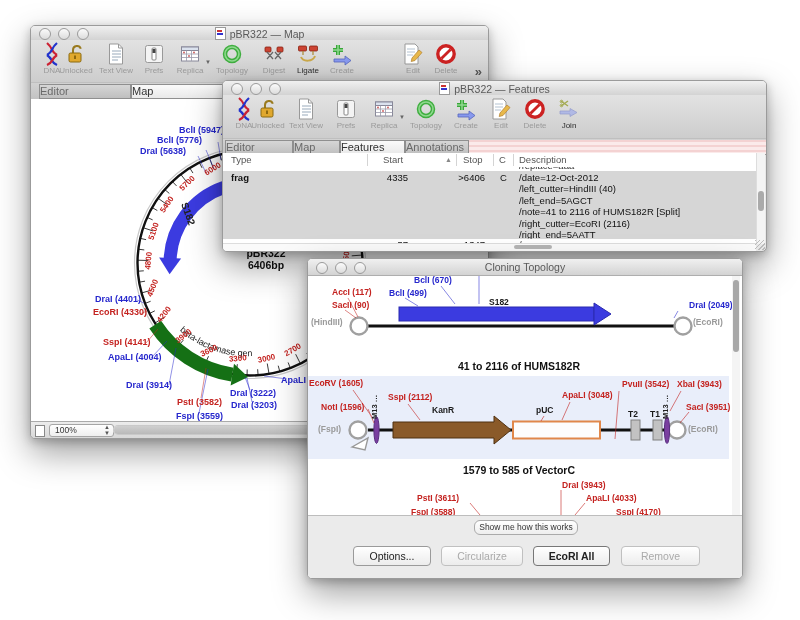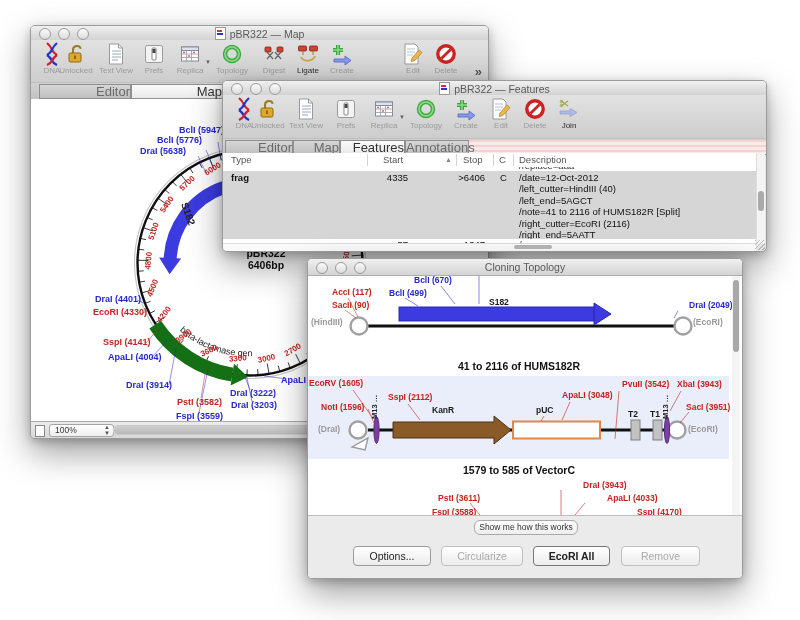--- a/index.html
+++ b/index.html
@@ -16,21 +16,21 @@
   .docicon b{position:absolute;left:1px;top:5px;width:6px;height:1.5px;background:#33c;}
   .toolbar{position:absolute;left:0;right:0;background:linear-gradient(#e2e2e2,#cdcdcd);border-bottom:1px solid #a8a8a8;}
   .tool{position:absolute;top:2px;width:38px;text-align:center;cursor:default;}
   .ticon svg{display:block;margin:0 auto;}
   .tlabel{display:block;font-size:8px;color:#9a9a9a;margin-top:0px;white-space:nowrap;}
   .tlabel.on{color:#2b2b2b;font-weight:normal;}
   .dd{position:absolute;right:-2px;bottom:10px;font-size:6px;color:#666;}
   .chevron{position:absolute;font-size:13px;color:#555;font-weight:bold;}
   .tabbar{position:absolute;left:0;right:0;height:16px;background:linear-gradient(#d2d2d2,#c2c2c2);border-bottom:1px solid #9e9e9e;border-top:1px solid #bfbfbf;}
   .seg{position:absolute;top:1px;height:13px;border:1px solid #8f8f8f;background:linear-gradient(#d6d6d6,#bfbfbf);
-    font-size:13px;color:#6a6a6a;text-align:right;line-height:13px;}
+    font-size:11px;color:#6a6a6a;text-align:left;line-height:13px;}
   .seg.active{background:linear-gradient(#fafafa,#e9e9e9);color:#333;}
   .stripes{position:absolute;top:1px;height:14px;background:repeating-linear-gradient(180deg,#f4d2d2 0 2px,#fbeaea 2px 5px);}
   
   .mapcontent{position:absolute;left:0;right:0;background:#fff;overflow:hidden;}
   .maplabel{position:absolute;font-size:9px;font-weight:bold;white-space:nowrap;}
   .lbl-blue{color:#2627cd;} .lbl-red{color:#c42320;} .lbl-grey{color:#9a9a9a;} .lbl-black{color:#1a1a1a;}
   .centerlabel{position:absolute;text-align:center;color:#111;font-size:10.5px;line-height:12px;}
   .statusbar{position:absolute;left:0;right:0;bottom:0;height:16px;background:linear-gradient(#ececec,#d8d8d8);border-top:1px solid #aaa;}
   .pagebtn{position:absolute;left:4px;top:3px;width:8px;height:10px;border:1px solid #888;background:#fff;}
   .zoomctl{position:absolute;left:18px;top:2px;width:58px;height:11px;border:1px solid #a5a5a5;border-radius:3px;background:linear-gradient(#fff,#eee);font-size:8.5px;color:#333;padding-left:5px;line-height:11px;}
@@ -512,24 +512,24 @@
         <span class="cliplabel lbl-red" style="left: 13px; top: 143px;">NotI (1596)</span>
         <span class="cliplabel lbl-red" style="left: 80px; top: 133px;">SspI (2112)</span>
         <span class="cliplabel lbl-red" style="left: 254px; top: 131px;">ApaLI (3048)</span>
         <span class="cliplabel lbl-red" style="left: 314px; top: 120px;">PvuII (3542)</span>
         <span class="cliplabel lbl-red" style="left: 369px; top: 120px;">XbaI (3943)</span>
         <span class="cliplabel lbl-red" style="left: 378px; top: 143px;">SacI (3951)</span>
         <span class="cliplabel lbl-black" style="left: 124px; top: 146px;">KanR</span>
         <span class="cliplabel lbl-black" style="left: 228px; top: 146px;">pUC</span>
         <span class="cliplabel lbl-black" style="left: 320px; top: 150px;">T2</span>
         <span class="cliplabel lbl-black" style="left: 342px; top: 150px;">T1</span>
-        <span class="cliplabel lbl-grey" style="left: 10px; top: 165px;">(DraI)</span>
+        <span class="cliplabel lbl-grey" style="left: 10px; top: 165px;">(FspI)</span>
         <span class="cliplabel lbl-grey" style="left: 380px; top: 165px;">(EcoRI)</span>
       </div>
-    <div class="overlay" style="width:434px;height:295px;margin-left:21px;">
+    <div class="overlay" style="width:434px;height:295px;">
         <span class="cliplabel lbl-red" style="left: 254px; top: 221px;">DraI (3943)</span>
         <span class="cliplabel lbl-red" style="left: 109px; top: 234px;">PstI (3611)</span>
         <span class="cliplabel lbl-red" style="left: 278px; top: 234px;">ApaLI (4033)</span>
         <span class="cliplabel lbl-red" style="left: 103px; top: 248px;">FspI (3588)</span>
         <span class="cliplabel lbl-red" style="left: 308px; top: 248px;">SspI (4170)</span>
       </div>
     <span class="m13" style="left:62px;top:160px;">M13 …</span>
     <span class="m13" style="left:353px;top:160px;">M13 …</span>
 
     <div class="vscroll" style="right:2px;top:17px;bottom:63px;border-left:none;">

